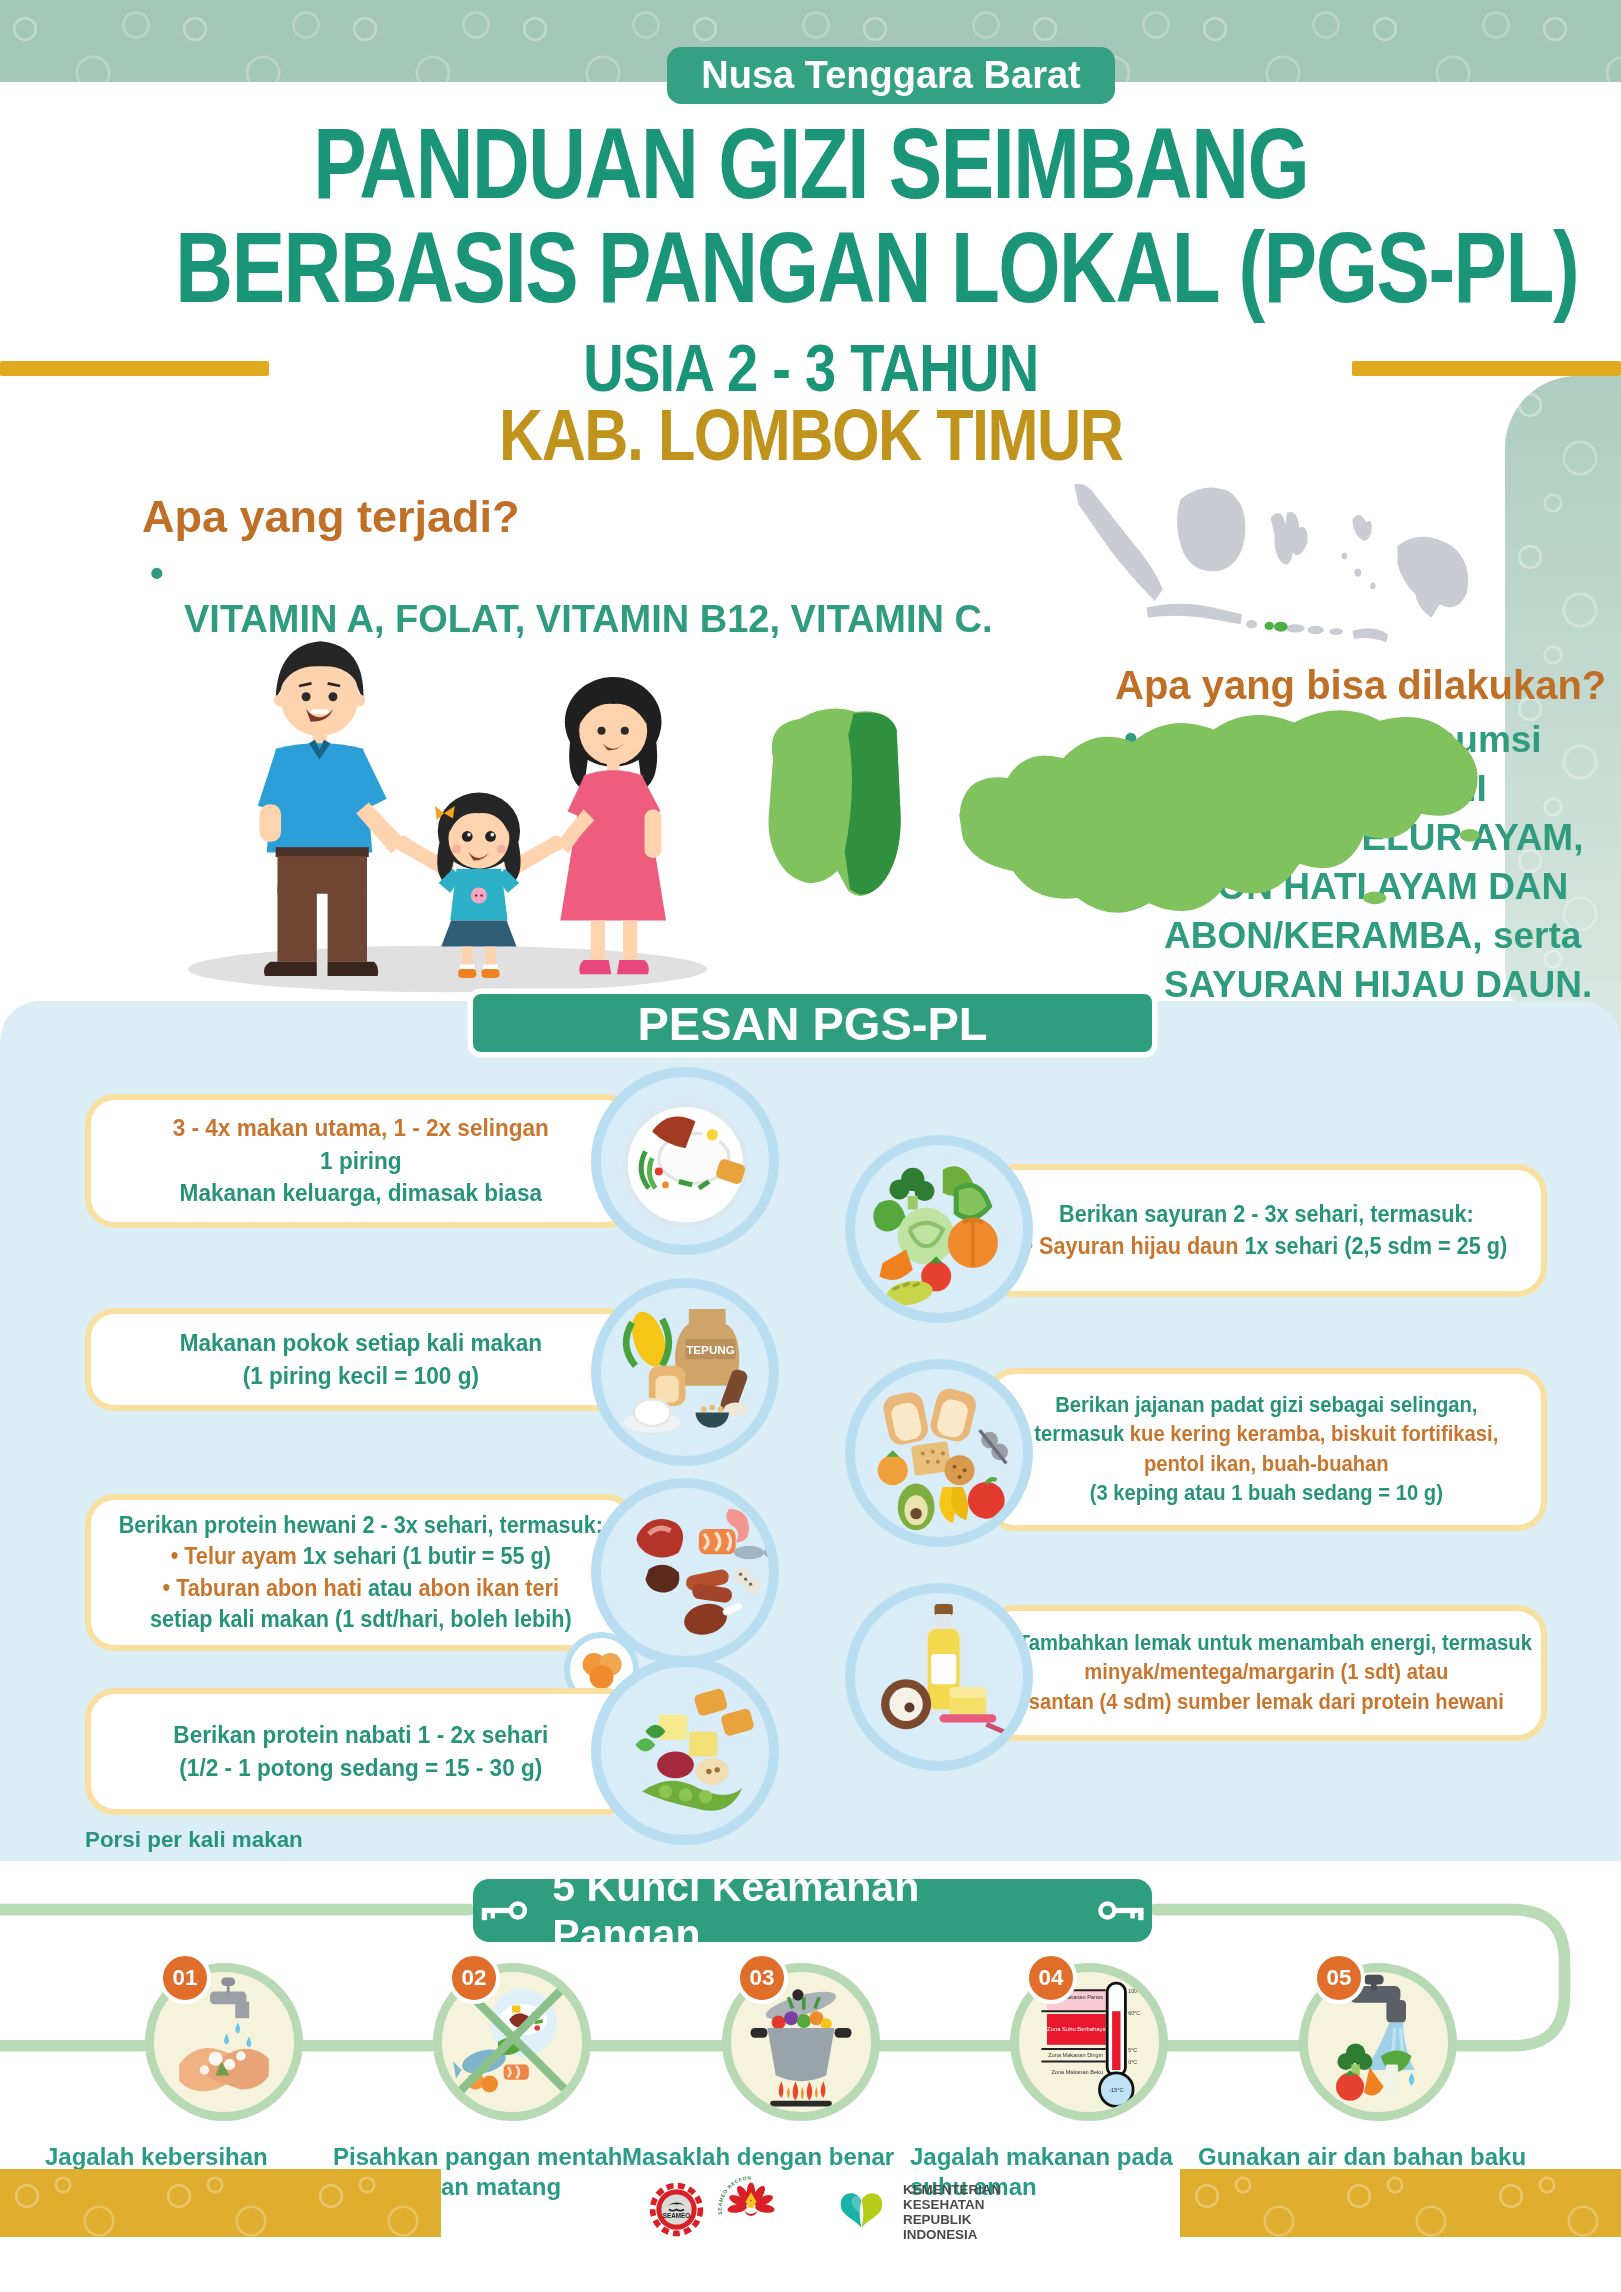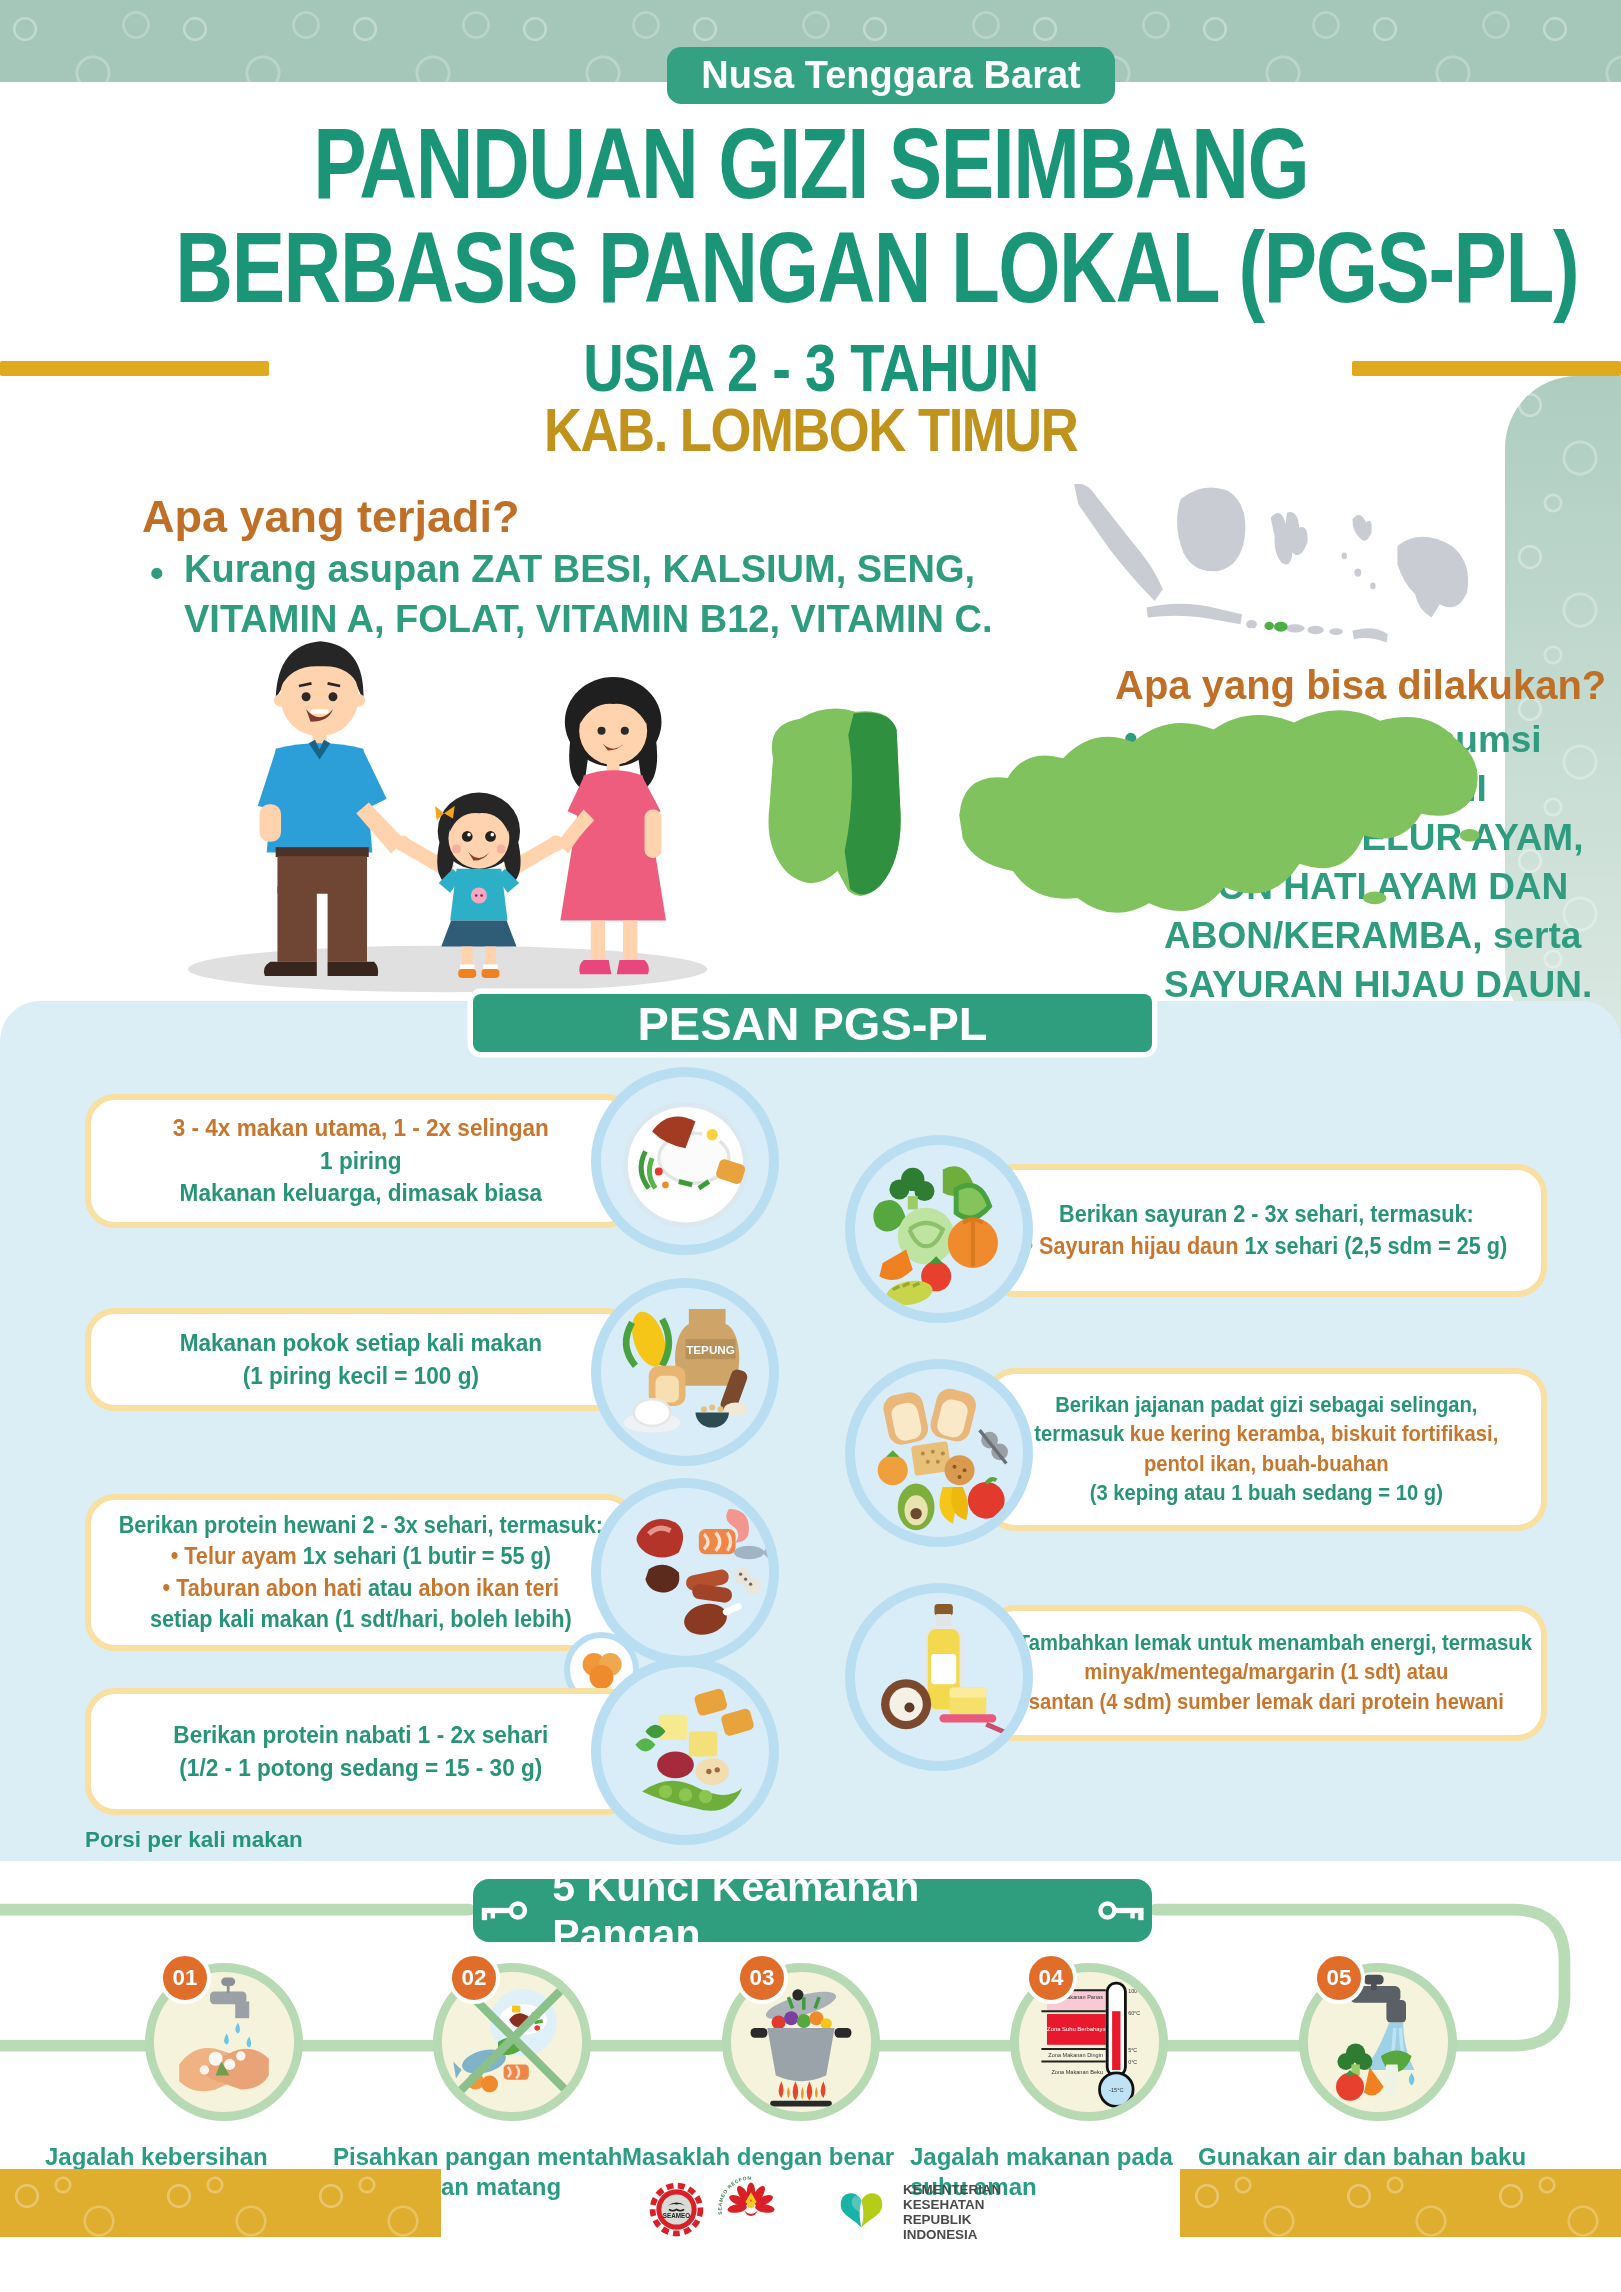--- a/index.html
+++ b/index.html
@@ -24,21 +24,21 @@
  radial-gradient(circle 19.7px at 99px 52px, transparent 12.5px, rgba(255,255,255,.26) 13.4px 15px, transparent 16px),
  radial-gradient(circle 9.9px at 63px 16px, transparent 5.4px, rgba(255,255,255,.28) 6.3px 8px, transparent 9px);
  background-size:152px 72px}
 .region-badge{left:667px;top:47px;width:448px;height:57px;background:#35a183;border-radius:14.3px;display:flex;align-items:center;justify-content:center;color:#fff;font-weight:bold;font-size:38px}
 .t-line{left:0;width:1621px;text-align:center;font-weight:bold;color:#1b9577;white-space:nowrap;letter-spacing:-1.8px}
 .sqz{display:inline-block;transform:scaleX(.8);transform-origin:center}
 .sqz85{display:inline-block;transform:scaleX(.85);transform-origin:center}
 .age-row{left:0;top:330px;width:1621px;display:flex;align-items:center;justify-content:space-between;gap:23px}
 .goldbar{width:269px;height:15px;background:#e0aa1e;border-radius:1.8px}
 .age-text{font-size:66px;font-weight:bold;color:#1b9577;letter-spacing:-0.9px;white-space:nowrap}
-.district{left:0;top:394px;width:1621px;text-align:center;font-weight:bold;font-size:62px;color:#c0931c;white-space:nowrap;letter-spacing:-1.8px}
+.district{left:0;top:394px;width:1621px;text-align:center;font-weight:bold;font-size:72px;color:#c0931c;white-space:nowrap;letter-spacing:-1.8px}
 .h-orange{font-size:45px;font-weight:bold;color:#c06f27}
 .h-orange.small{font-size:40px}
 .bullet-dot{color:#2f9c80;font-size:39px;font-weight:bold}
 .btext{font-size:38px;color:#2f9c80;white-space:nowrap}
 .btext .w6{font-weight:600}.btext .w8{font-weight:bold}
 .atext{font-size:37px;color:#2f9c80;white-space:nowrap;line-height:49px}
 .atext .w6{font-weight:600}.atext .w8{font-weight:bold}
 .blue-sec{left:0;top:1001px;width:1621px;height:860px;background:#dceef5;border-radius:40px 40px 0 0}
 .pesan-banner{left:473px;top:994px;width:679px;height:58px;background:#2f9e7f;border-radius:8px;box-shadow:0 0 0 5.4px #ffffff;display:flex;align-items:center;justify-content:center;color:#fff;font-weight:bold;font-size:47px}
 .card{position:absolute;background:#fff;border:6.3px solid #f8dfa2;border-radius:30px;display:flex;flex-direction:column;justify-content:center;text-align:center;padding:7.2px 10.7px}
@@ -71,21 +71,20 @@
   <div class="abs t-line" style="top:210px;font-size:100px"><span class="sqz">BERBASIS PANGAN LOKAL (PGS-PL)</span></div>
   <div class="abs age-row">
     <span class="goldbar"></span>
     <span class="age-text"><span class="sqz85">USIA 2 - 3 TAHUN</span></span>
     <span class="goldbar"></span>
   </div>
   <div class="abs district"><span class="sqz85">KAB. LOMBOK TIMUR</span></div>
 
   <div class="abs h-orange" style="left:142px;top:491px">Apa yang terjadi?</div>
   <div class="abs bullet-dot" style="left:150px;top:551px">•</div>
-  <div class="abs btext" style="left:184px;top:548px"><span class="w6">Kurang asupan </span><span class="w8">ZAT BESI, KALSIUM, SENG,</span></div>
   <div class="abs btext w8" style="left:184px;top:598px;font-weight:bold">VITAMIN A, FOLAT, VITAMIN B12, VITAMIN C.</div>
 
   <svg class="abs" style="left:1066px;top:476px" width="416" height="179" viewBox="0 0 610 215" preserveAspectRatio="none">
     <g fill="#c9ccd2">
       <path d="M12,10 Q30,6 44,24 L96,78 Q128,108 142,136 L130,150 Q96,122 64,88 L18,34 Z"></path>
       <path d="M168,28 Q200,6 238,18 Q268,34 262,74 Q256,108 224,114 Q188,118 172,92 Q156,58 168,28 Z"></path>
       <path d="M300,50 Q316,36 322,58 L324,44 Q340,40 342,62 Q356,58 354,80 Q344,102 332,92 Q330,112 316,104 Q304,92 306,72 Z"></path>
       <path d="M118,158 Q170,148 226,160 L258,166 L256,178 L200,170 Q160,166 120,170 Z"></path>
       <ellipse cx="272" cy="178" rx="8" ry="5"></ellipse>
         <ellipse cx="336" cy="183" rx="14" ry="5"></ellipse>

